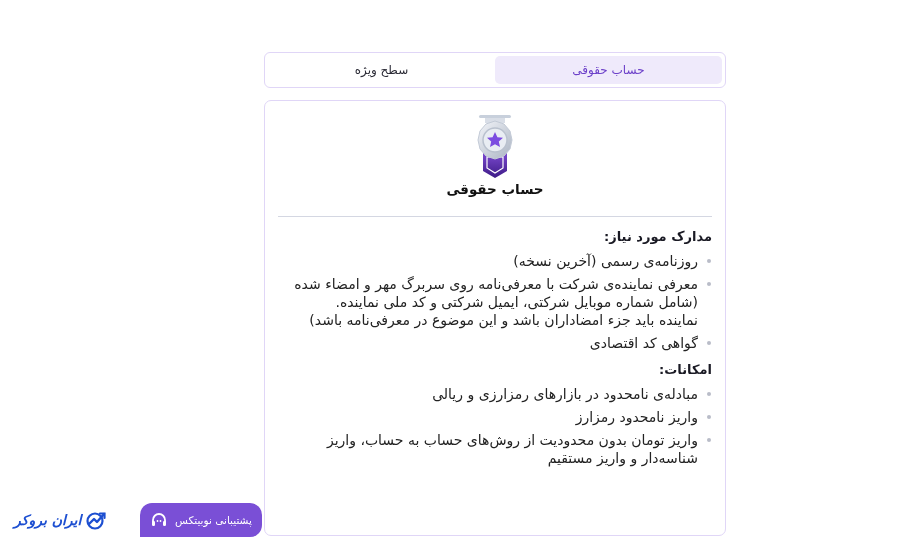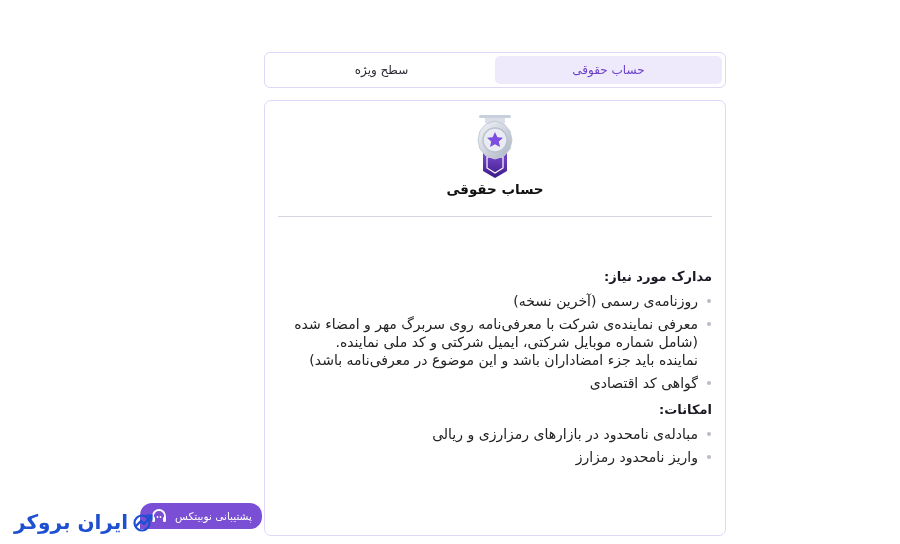--- a/index.html
+++ b/index.html
@@ -36,46 +36,46 @@
       position: absolute; left: 0; right: 0; top: 80px; text-align: center;
       font-size: 13.5px; font-weight: bold; color: #111;
     }
     .divider {
       position: absolute; left: 13px; right: 13px; top: 115px; height: 1px; background: #d4d7e2;
     }
     .content {
       position: absolute; left: 14px; right: 13px; top: 128px; direction: rtl; text-align: right;
     }
     .section-title {
-      font-size: 13px; font-weight: bold; color: #1a1a24; margin-bottom: 8px; margin-top: 40px;
+      font-size: 13px; font-weight: bold; color: #1a1a24; margin-bottom: 8px;
     }
     ul.list { list-style: none; }
     ul.list li {
       position: relative; font-size: 14px; line-height: 18px; color: #222;
       padding-right: 14px; margin-bottom: 5px; margin-left: 15px;
     }
     ul.list li::before {
       content: ""; position: absolute; right: 1px; top: 7px;
       width: 4px; height: 4px; border-radius: 50%; background: #b9bcc8;
     }
     .section-2 { margin-top: 10px; }
 
     
     .support-btn {
-      position: absolute; left: 140px; top: 503px; width: 122px; height: 26px;
+      position: absolute; left: 140px; top: 503px; width: 122px; height: 34px;
       background: #7a4fd6; border-radius: 12px 12px 12px 0;
       display: flex; flex-direction: row-reverse; align-items: center; justify-content: center; gap: 7px;
       color: #fff; font-size: 10.5px; cursor: pointer;
     }
     .support-icon { width: 18px; height: 18px; display: flex; align-items: center; justify-content: center; }
     .brand {
       position: absolute; left: 14px; top: 510px; display: flex; flex-direction: row-reverse;
       align-items: center; gap: 4px;
     }
-    .brand-text { color: #1d4fd1; font-size: 20px; font-weight: bold; direction: rtl; }
+    .brand-text { color: #1d4fd1; font-size: 14px; font-weight: bold; direction: rtl; font-style: italic; }
   </style>
 </head>
 <body>
 
 <div class="stage">
 
   <div class="tabs">
     <div class="tab active">حساب حقوقی</div>
     <div class="tab">سطح ویژه</div>
   </div>
@@ -110,20 +110,21 @@
       <ul class="list">
         <li>روزنامه‌ی رسمی (آخرین نسخه)</li>
         <li>معرفی نماینده‌ی شرکت با معرفی‌نامه روی سربرگ مهر و امضاء شده (شامل شماره موبایل شرکتی، ایمیل شرکتی و کد ملی نماینده. نماینده باید جزء امضاداران باشد و این موضوع در معرفی‌نامه باشد)</li>
         <li>گواهی کد اقتصادی</li>
       </ul>
 
       <div class="section-title section-2">امکانات:</div>
       <ul class="list">
         <li>مبادله‌ی نامحدود در بازارهای رمزارزی و ریالی</li>
         <li>واریز نامحدود رمزارز</li>
+        <li>واریز تومان بدون محدودیت از روش‌های حساب به حساب، واریز شناسه‌دار و واریز مستقیم</li>
       </ul>
     </div>
   </div>
 
   <div class="support-btn">
     <span>پشتیبانی نوبیتکس</span>
     <span class="support-icon">
       <svg width="18" height="18" viewBox="0 0 18 18">
         <path d="M3 11 V9 A6 6 0 0 1 15 9 V11" fill="none" stroke="#fff" stroke-width="1.8" stroke-linecap="round"></path>
         <rect x="2" y="10" width="3" height="5" rx="1.2" fill="#fff"></rect>

